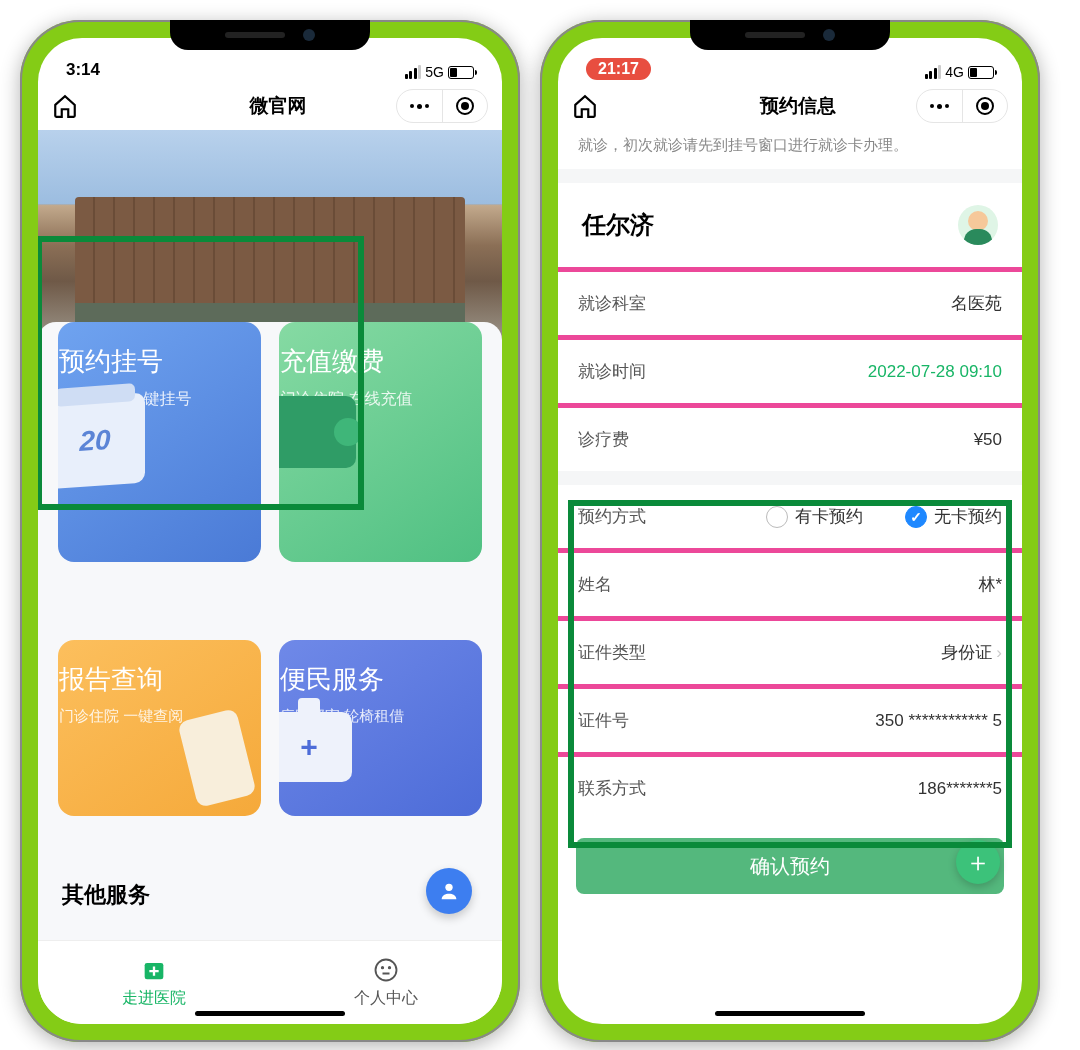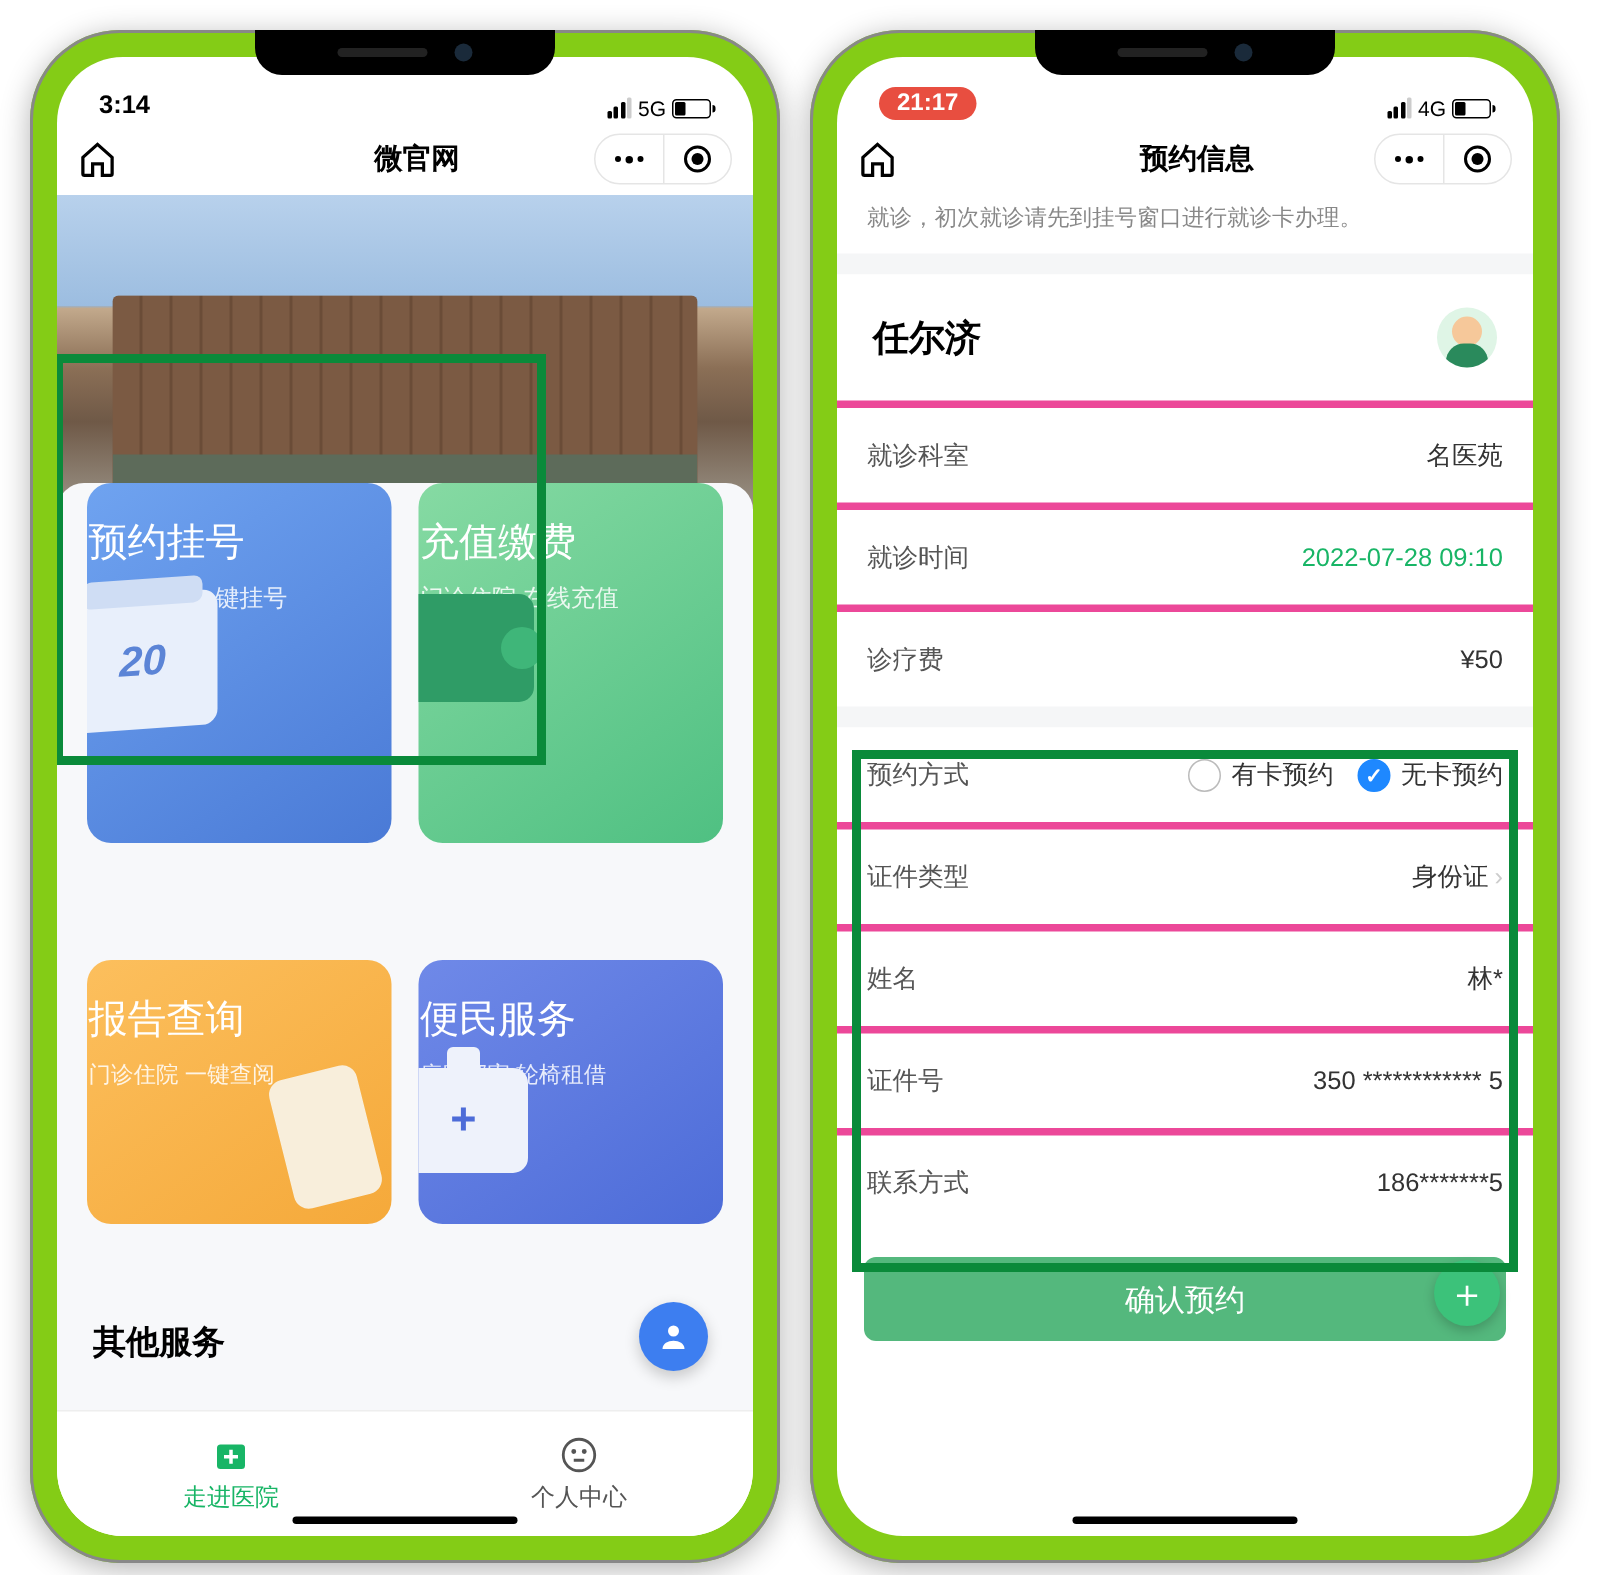--- a/index.html
+++ b/index.html
@@ -161,21 +161,21 @@
   .user-row{display:flex;align-items:center;justify-content:space-between;padding:22px 24px;}
   .user-row .name{font-size:24px;font-weight:600;}
   .avatar{width:40px;height:40px;border-radius:50%;background:#dff5e6;position:relative;overflow:hidden;}
   .avatar::before{content:"";position:absolute;left:10px;top:6px;width:20px;height:20px;background:#f6c89a;border-radius:50%;}
   .avatar::after{content:"";position:absolute;left:6px;top:24px;width:28px;height:20px;background:#2a8a5c;border-radius:12px 12px 0 0;}
   .row{display:flex;justify-content:space-between;align-items:center;padding:20px;border-top:5px solid #ec4899;font-size:17px;}
   .row:first-of-type{border-top:none;}
   .row .k{color:#555;}
   .row .v{color:#333;}
   .v.green{color:#18b566;}
-  .radio-group{display:flex;gap:16px;align-items:center;}
+  .radio-group{display:flex;gap:42px;align-items:center;}
   .radio{display:flex;align-items:center;gap:7px;color:#333;font-size:17px;}
   .rcircle{width:22px;height:22px;border-radius:50%;border:1.5px solid #bbb;position:relative;}
   .radio.checked .rcircle{background:#1e88ff;border-color:#1e88ff;}
   .radio.checked .rcircle::after{content:"✓";color:#fff;position:absolute;inset:0;display:flex;align-items:center;justify-content:center;font-size:14px;font-weight:700;}
   .chev{color:#ccc;margin-left:4px;}
   .fab-green{
     position:absolute;right:22px;bottom:140px;width:44px;height:44px;border-radius:50%;
     background:#3cc27a;display:flex;align-items:center;justify-content:center;
     box-shadow:0 3px 8px rgba(0,0,0,.2);color:#fff;font-size:26px;z-index:5;
   }
@@ -359,28 +359,28 @@
               <span class="rcircle"></span>
               <span>有卡预约</span>
             </span>
             <span class="radio checked">
               <span class="rcircle"></span>
               <span>无卡预约</span>
             </span>
           </span>
         </div>
         <div class="row">
+          <span class="k">姓名</span>
+          <span class="v">林*</span>
+        </div>
+        <div class="row">
           <span class="k">证件类型</span>
           <span class="v">
             <span>身份证</span><span class="chev">›</span>
           </span>
-        </div>
-        <div class="row">
-          <span class="k">姓名</span>
-          <span class="v">林*</span>
         </div>
         <div class="row">
           <span class="k">证件号</span>
           <span class="v">350 ************ 5</span>
         </div>
         <div class="row">
           <span class="k">联系方式</span>
           <span class="v">186*******5</span>
         </div>
       </div>

